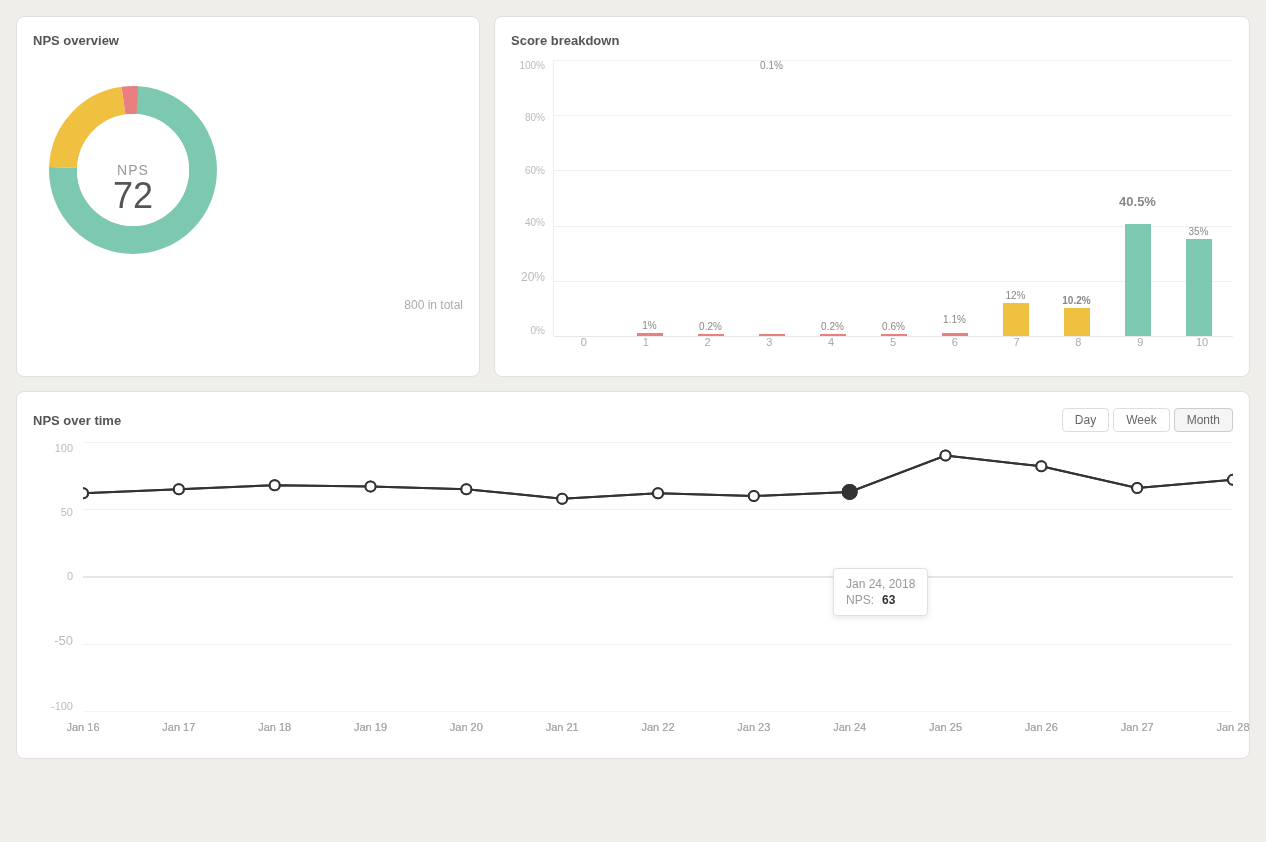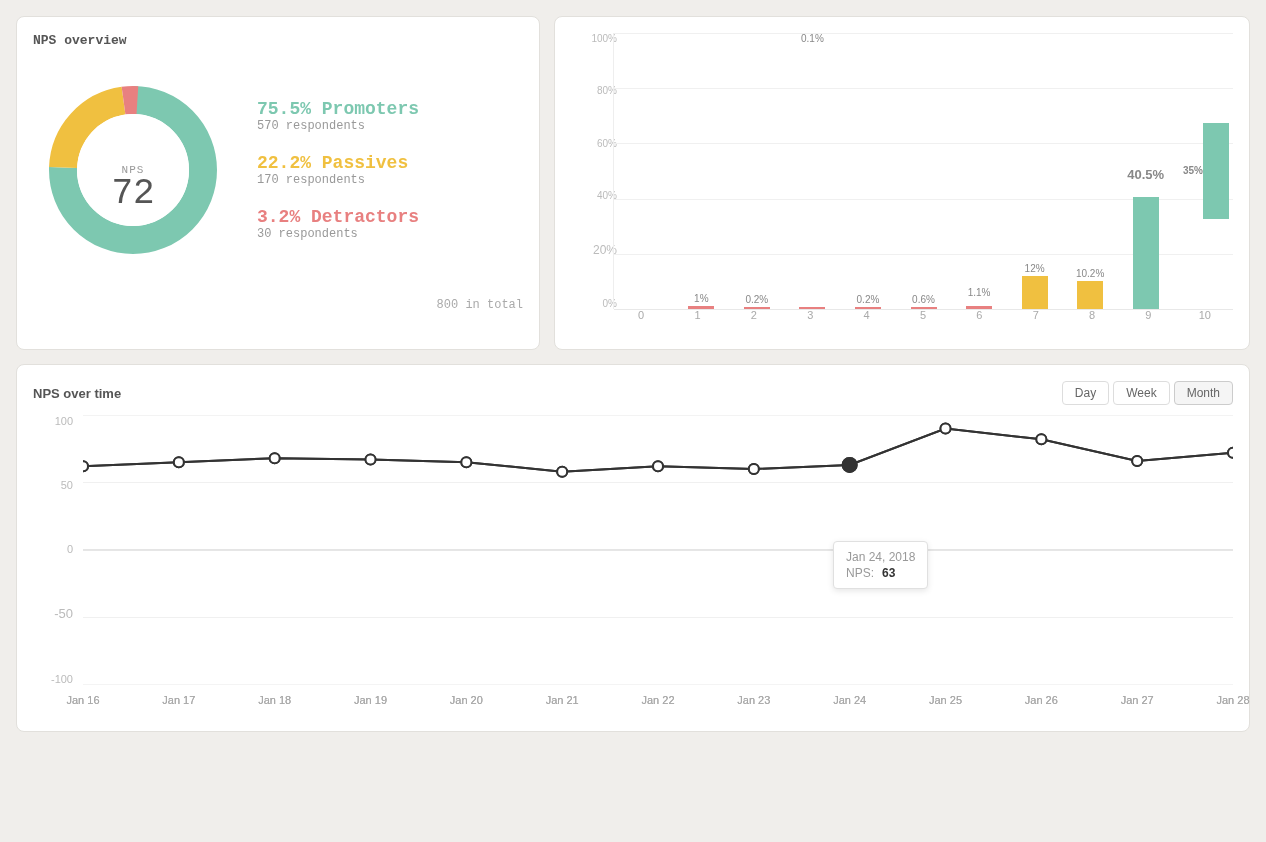--- a/index.html
+++ b/index.html
@@ -28,23 +28,22 @@
     }
     .card-title {
       font-size: 13px;
       font-weight: 600;
       color: #555;
       margin-bottom: 12px;
     }
 
     
     .nps-overview {
-      width: 524px;
+      width: 464px;
       flex-shrink: 0;
-      font-family: Liberation Mono, monospace;
     }
     .nps-content {
       display: flex;
       align-items: center;
       gap: 24px;
       padding: 10px 0 20px;
     }
     .donut-wrapper {
       position: relative;
       width: 200px;
@@ -56,21 +55,21 @@
       height: 200px;
     }
     .donut-center {
       position: absolute;
       top: 50%;
       left: 50%;
       transform: translate(-50%, -50%);
       text-align: center;
     }
     .donut-center .nps-label {
-      font-size: 11px;
+      font-size: 14px;
       color: #999;
       letter-spacing: 1px;
       text-transform: uppercase;
       margin-top: 36px;
     }
     .donut-center .nps-value {
       font-size: 36px;
       font-weight: 300;
       color: #555;
       line-height: 1;
@@ -170,42 +169,29 @@
             <circle cx="100" cy="100" r="70" fill="none" stroke="#e88080" stroke-width="28" stroke-dasharray="14.07 425.75" stroke-dashoffset="120.065"></circle>
 
             <circle cx="100" cy="100" r="56" fill="#fff"></circle>
           </svg>
           <div class="donut-center">
             <div class="nps-label">NPS</div>
             <div class="nps-value">72</div>
           </div>
         </div>
 
-        <div class="nps-legend">
-          <div class="legend-item promoters">
-            <div class="legend-pct">75.5% Promoters</div>
-            <div class="legend-desc">570 respondents</div>
-          </div>
-          <div class="legend-item passives">
-            <div class="legend-pct">22.2% Passives</div>
-            <div class="legend-desc">170 respondents</div>
-          </div>
-          <div class="legend-item detractors">
-            <div class="legend-pct">3.2% Detractors</div>
-            <div class="legend-desc">30 respondents</div>
-          </div>
-        </div>
       </div>
       <div class="nps-total">800 in total</div>
     </div>
 
     <div class="card score-breakdown">
+      <div class="card-title">Score breakdown</div>
       <div style="position:relative; height: 300px; padding-left: 42px; padding-bottom: 24px;">
 
-        <div style="position:absolute; left:12px; top:0; bottom:24px; width:40px; display:flex; flex-direction:column; justify-content:space-between; align-items:flex-end; padding-right:6px;">
+        <div style="position:absolute; left:0; top:0; bottom:24px; width:40px; display:flex; flex-direction:column; justify-content:space-between; align-items:flex-end; padding-right:6px;">
           <span style="font-size:10px;color:#bbb;">100%</span>
           <span style="font-size:10px;color:#bbb;">80%</span>
           <span style="font-size:10px;color:#bbb;">60%</span>
           <span style="font-size:10px;color:#bbb;">40%</span>
           <span style="font-size:12px;color:#bbb;">20%</span>
           <span style="font-size:10px;color:#bbb;">0%</span>
         </div>
 
         <div id="bar-chart-area" style="position:absolute; left:42px; right:0; top:0; bottom:24px; border-left:1px solid #eee;">
 
@@ -241,29 +227,29 @@
                 <div style="width: 26px; height: 0.6%; background: rgb(232, 128, 128); min-height: 2px;"></div>
               </div>
               <div style="flex: 1 1 0%; display: flex; flex-direction: column; align-items: center; justify-content: flex-end; height: 100%; position: relative;">
                 <div style="font-size: 10px; color: rgb(136, 136, 136); margin-bottom: 8px; white-space: nowrap;">1.1%</div>
                 <div style="width: 26px; height: 1.1%; background: rgb(232, 128, 128); min-height: 2px;"></div>
               </div>
               <div style="flex: 1 1 0%; display: flex; flex-direction: column; align-items: center; justify-content: flex-end; height: 100%; position: relative;">
                 <div style="font-size: 10px; color: rgb(136, 136, 136); margin-bottom: 2px; white-space: nowrap;">12%</div>
                 <div style="width: 26px; height: 12%; background: rgb(240, 192, 64); min-height: 2px;"></div>
               </div>
-              <div style="flex: 1 1 0%; display: flex; flex-direction: column; align-items: center; justify-content: flex-end; height: 100%; position: relative;">
+              <div style="flex: 1 1 0%; display: flex; flex-direction: column; align-items: center; justify-content: flex-end; height: 100%; position: relative; font-weight: bold;">
                 <div style="font-size: 10px; color: rgb(136, 136, 136); margin-bottom: 2px; white-space: nowrap;">10.2%</div>
                 <div style="width: 26px; height: 10.2%; background: rgb(240, 192, 64); min-height: 2px;"></div>
               </div>
               <div style="flex: 1 1 0%; display: flex; flex-direction: column; align-items: center; justify-content: flex-end; height: 100%; position: relative;">
                 <div style="font-size: 13px; color: rgb(136, 136, 136); margin-bottom: 15px; white-space: nowrap; font-weight: bold;">40.5%</div>
                 <div style="width: 26px; height: 40.5%; background: rgb(125, 200, 176); min-height: 2px;"></div>
               </div>
-              <div style="flex: 1 1 0%; display: flex; flex-direction: row; align-items: center; justify-content: flex-end; height: 100%; position: relative; font-weight: bold;">
+              <div style="flex: 1 1 0%; display: flex; flex-direction: column; align-items: center; justify-content: flex-end; height: 100%; position: relative;">
                 <div style="font-size: 10px; color: rgb(136, 136, 136); margin-bottom: 2px; white-space: nowrap;">35%</div>
                 <div style="width: 26px; height: 35%; background: rgb(125, 200, 176); min-height: 2px;"></div>
               </div>
             </div>
         </div>
 
         <div id="x-axis-labels" style="position:absolute; left:42px; right:0; bottom:0; height:24px; display:flex;">
         <div style="flex: 1 1 0%; text-align: center; font-size: 11px; color: rgb(170, 170, 170);">0</div>
             <div style="flex: 1 1 0%; text-align: center; font-size: 11px; color: rgb(170, 170, 170);">1</div>
             <div style="flex: 1 1 0%; text-align: center; font-size: 11px; color: rgb(170, 170, 170);">2</div>

